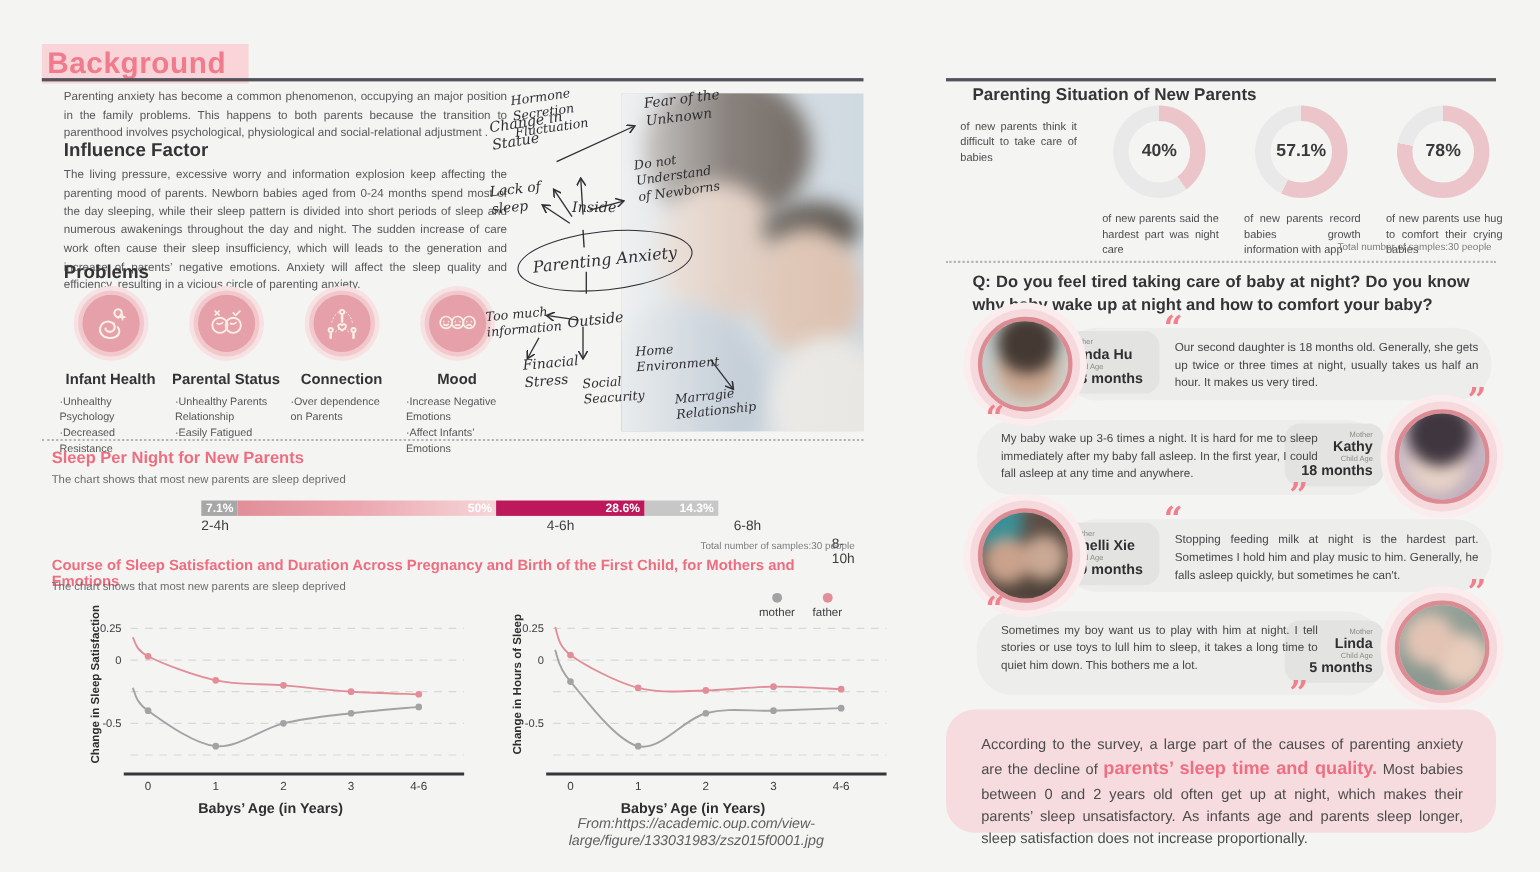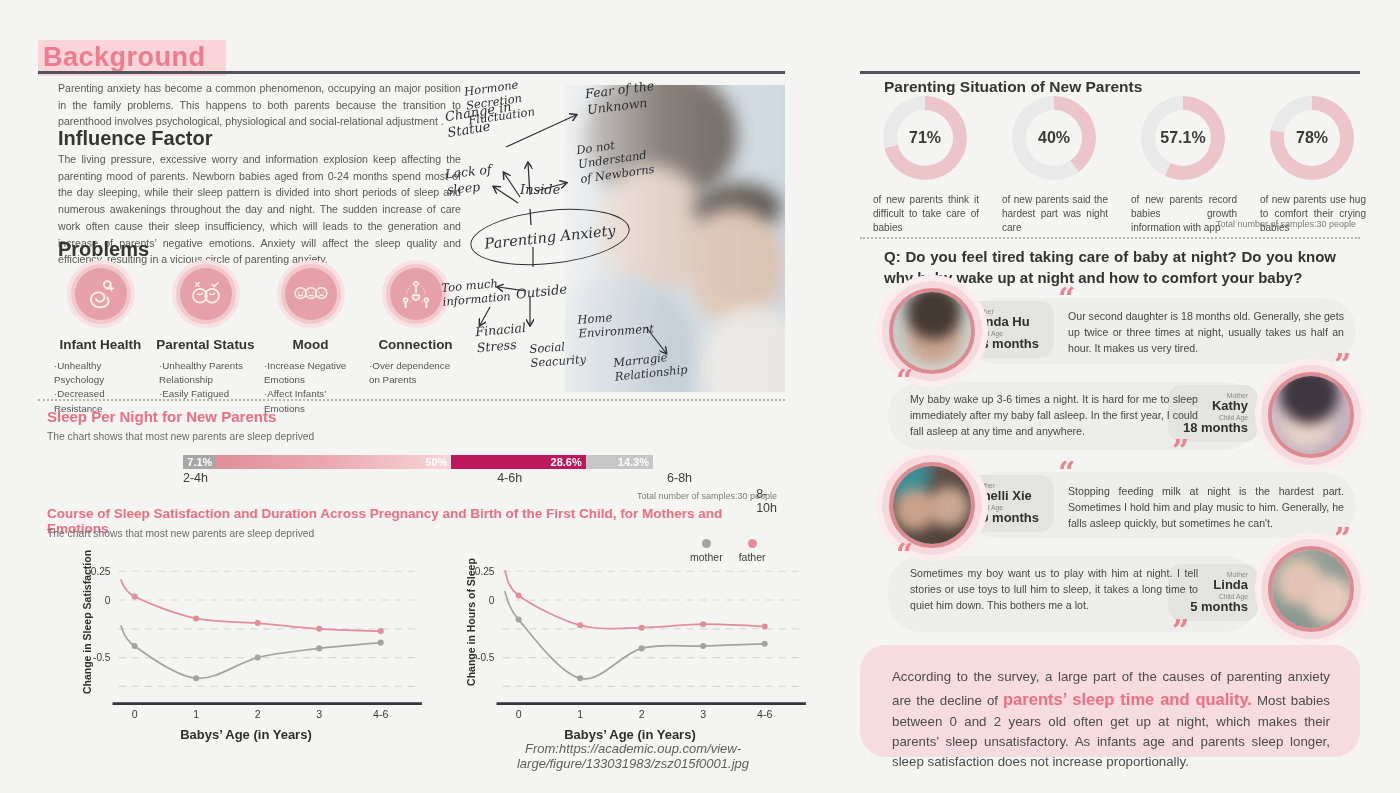--- a/index.html
+++ b/index.html
@@ -6,21 +6,21 @@
   #page{position:relative;width:1400px;height:793px;margin:0 auto;background:#f4f4f3;overflow:hidden;color:#3b3b3b;}
   .col{position:absolute;top:0;height:793px;}
   #left-col{left:38px;width:747px;}
   #right-col{left:860px;width:500px;}
 
   .sec-title-box{position:absolute;top:40px;left:0;background:#f9d4d9;padding:2px 20px 3px 5px;}
   .sec-title-box h1{margin:0;font-size:27px;font-weight:bold;color:#f07b8c;letter-spacing:.5px;}
   .sec-underline{position:absolute;top:71px;left:0;width:100%;border-top:3px solid #53535e;}
 
   .para{position:absolute;font-size:10.6px;line-height:1.58;color:#585858;text-align:justify;}
-  .h2{position:absolute;font-size:20px;font-weight:bold;color:#353535;margin:0;}
+  .h2{position:absolute;font-size:17px;font-weight:bold;color:#353535;margin:0;}
 
   
   #problems-row{position:absolute;left:10px;top:260px;display:flex;width:420px;}
   .prob-item{width:105px;}
   .prob-circle{width:68px;height:68px;margin:0 auto;border-radius:50%;background:#f7e1e3;display:flex;align-items:center;justify-content:center;}
   .prob-circle .mid{width:60px;height:60px;border-radius:50%;background:#f1c9cd;display:flex;align-items:center;justify-content:center;}
   .prob-circle .inner{width:52px;height:52px;border-radius:50%;background:#e6a0a9;display:flex;align-items:center;justify-content:center;}
   .prob-name{text-align:center;font-weight:bold;font-size:13.5px;color:#333;margin-top:9px;}
   .prob-bullets{font-size:9.8px;color:#555;line-height:1.45;margin-top:7px;padding:0 2px 0 6px;}
   .prob-bullets div{white-space:pre-line;}
@@ -133,43 +133,20 @@
             <path d="M12 22 c1 1 5 1 6-1 M26 22 c1 1 5 1 6-1" stroke-width="1.6"></path>
           </svg>
         </div>
             </div>
           </div>
         <div class="prob-name">Parental Status</div>
         <div class="prob-bullets">
           <div>·Unhealthy Parents
 Relationship</div>
           <div>·Easily Fatigued</div>
-        </div>
-      </div>
-      <div class="prob-item">
-        <div class="prob-circle">
-            <div class="mid">
-              <div class="inner">
-          <svg width="40" height="40" viewBox="0 0 46 46" fill="none" stroke="#faf0e6" stroke-width="1.8" stroke-linecap="round">
-            <circle cx="11" cy="22" r="6.2"></circle>
-                  <circle cx="23" cy="22" r="6.2"></circle>
-                  <circle cx="35" cy="22" r="6.2"></circle>
-            <path d="M8.5 21 l0 .2 M13.5 21 l0 .2 M20.5 21 l0 .2 M25.5 21 l0 .2 M32.5 21 l0 .2 M37.5 21 l0 .2" stroke-width="1.6"></path>
-            <path d="M8.8 24 c1.2 1.4 3.2 1.4 4.4 0"></path>
-            <path d="M20.8 24.8 l4.4 0"></path>
-            <path d="M32.8 25.3 c1.2-1.4 3.2-1.4 4.4 0"></path>
-          </svg>
-        </div>
-            </div>
-          </div>
-        <div class="prob-name">Mood</div>
-        <div class="prob-bullets">
-          <div>·Increase Negative
-Emotions</div>
-          <div>·Affect Infants’  Emotions</div>
         </div>
       </div>
       <div class="prob-item">
         <div class="prob-circle">
             <div class="mid">
               <div class="inner">
           <svg width="38" height="38" viewBox="0 0 44 44" fill="none" stroke="#faf0e6" stroke-width="2" stroke-linecap="round">
             <circle cx="22" cy="10" r="2.2"></circle>
                   <path d="M22 14 l0 6" stroke-width="2.6"></path>
             <circle cx="10" cy="29" r="2.2"></circle>
@@ -179,20 +156,43 @@
             <path d="M22 24 c-1.5-2 -4.5-1 -4 1.5 c.3 1.7 2.5 3 4 4 c1.5-1 3.7-2.3 4-4 c.5-2.5-2.5-3.5-4-1.5"></path>
             <path d="M15 31 c2-2 4-3.5 5-4 M29 31 c-2-2-4-3.5-5-4 M22 8 c-6 2-10 8-11 14 M22 8 c6 2 10 8 11 14" stroke-width=".9" stroke-dasharray="1.5 2.5"></path>
           </svg>
         </div>
             </div>
           </div>
         <div class="prob-name">Connection</div>
         <div class="prob-bullets">
           <div>·Over dependence
 on Parents</div>
+        </div>
+      </div>
+      <div class="prob-item">
+        <div class="prob-circle">
+            <div class="mid">
+              <div class="inner">
+          <svg width="40" height="40" viewBox="0 0 46 46" fill="none" stroke="#faf0e6" stroke-width="1.8" stroke-linecap="round">
+            <circle cx="11" cy="22" r="6.2"></circle>
+                  <circle cx="23" cy="22" r="6.2"></circle>
+                  <circle cx="35" cy="22" r="6.2"></circle>
+            <path d="M8.5 21 l0 .2 M13.5 21 l0 .2 M20.5 21 l0 .2 M25.5 21 l0 .2 M32.5 21 l0 .2 M37.5 21 l0 .2" stroke-width="1.6"></path>
+            <path d="M8.8 24 c1.2 1.4 3.2 1.4 4.4 0"></path>
+            <path d="M20.8 24.8 l4.4 0"></path>
+            <path d="M32.8 25.3 c1.2-1.4 3.2-1.4 4.4 0"></path>
+          </svg>
+        </div>
+            </div>
+          </div>
+        <div class="prob-name">Mood</div>
+        <div class="prob-bullets">
+          <div>·Increase Negative
+Emotions</div>
+          <div>·Affect Infants’  Emotions</div>
         </div>
       </div>
     </div>
 
     <div class="dotted" style="top:399px;"></div>
 
     <div id="photo">
       <div class="blob" style="left:8%;top:-6%;width:70%;height:45%;background:#635a54;"></div>
       <div class="blob" style="left:14%;top:26%;width:52%;height:42%;background:#dcc5b7;"></div>
       <div class="blob" style="left:-10%;top:62%;width:70%;height:55%;background:#b7c4d0;"></div>
@@ -358,23 +358,20 @@
     <div id="source-note">From:https://academic.oup.com/view-large/figure/133031983/zsz015f0001.jpg</div>
   </div>
 
   <div id="right-col" class="col">
     <div class="sec-underline"></div>
 
     <h2 class="h2" id="situation-heading">Parenting Situation of New Parents</h2>
 
     <div id="donut-row">
       <div class="donut-col">
-        <div class="donut-ring" style="background: conic-gradient(rgb(236, 197, 202) 0deg, rgb(236, 197, 202) 71%, rgb(233, 233, 233) 71%, rgb(233, 233, 233) 100%);">
-          <div class="donut-hole">71%</div>
-        </div>
         <div class="donut-cap">of new parents think it difficult to take care of babies</div>
       </div>
       <div class="donut-col">
         <div class="donut-ring" style="background: conic-gradient(rgb(236, 197, 202) 0deg, rgb(236, 197, 202) 40%, rgb(233, 233, 233) 40%, rgb(233, 233, 233) 100%);">
           <div class="donut-hole">40%</div>
         </div>
         <div class="donut-cap">of new parents said the hardest part was night care</div>
       </div>
       <div class="donut-col">
         <div class="donut-ring" style="background: conic-gradient(rgb(236, 197, 202) 0deg, rgb(236, 197, 202) 57.1%, rgb(233, 233, 233) 57.1%, rgb(233, 233, 233) 100%);">

